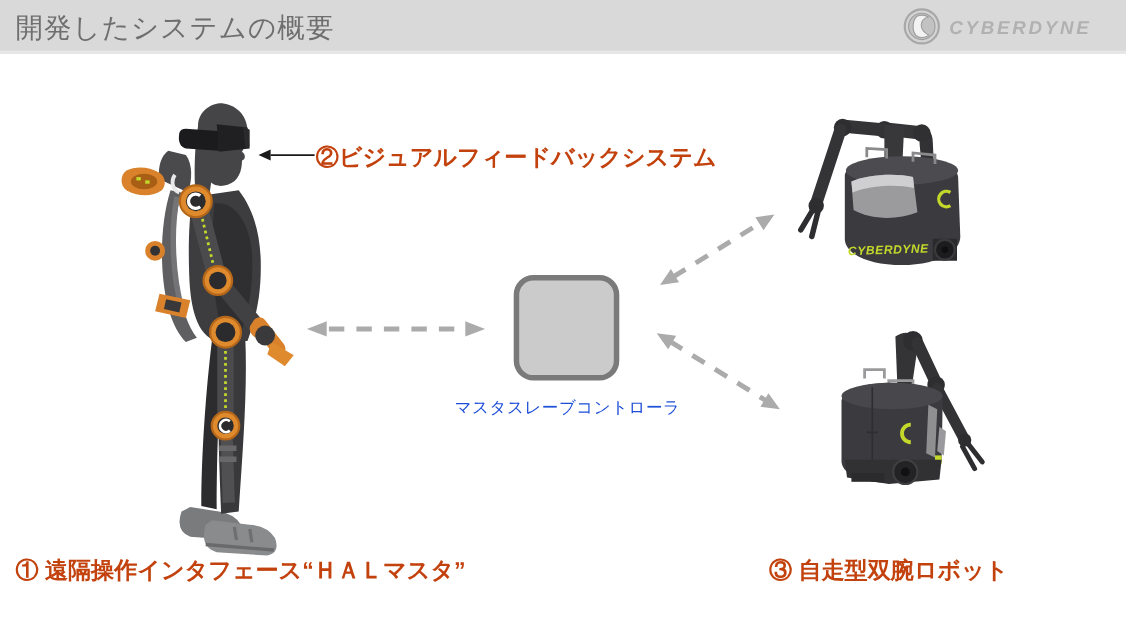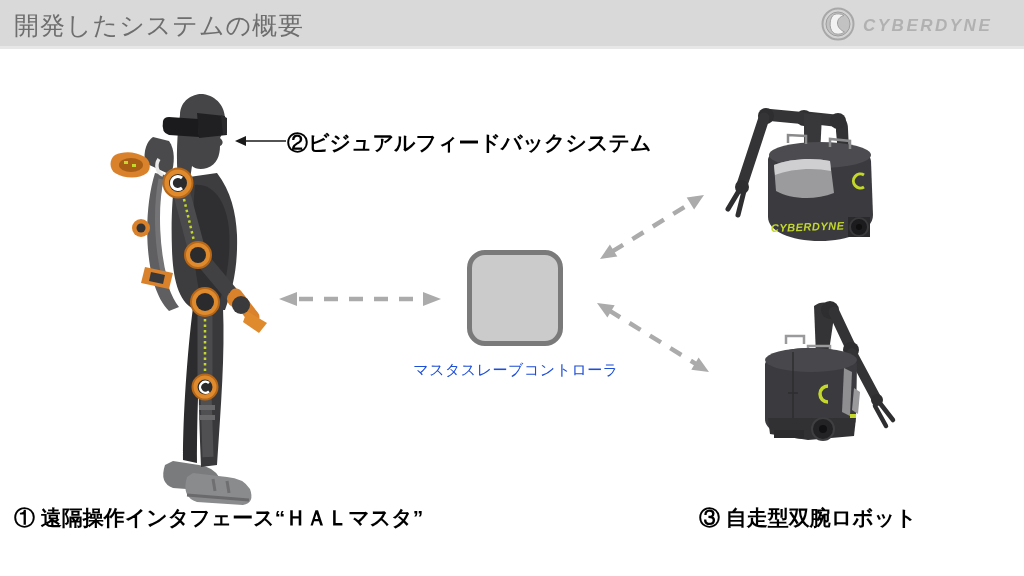--- a/index.html
+++ b/index.html
@@ -16,21 +16,21 @@
     position:absolute;left:14px;top:9px;font-size:25px;letter-spacing:1px;
     color:#6e6e6e;white-space:nowrap;
   }
   .logo{position:absolute;left:820px;top:6px;display:flex;align-items:center;}
   .logo-wordmark{
     margin-left:7px;font-size:17px;font-weight:bold;font-style:italic;
     letter-spacing:2.5px;color:#b1b1b1;white-space:nowrap;margin-top:3px;
   }
   
   .blue-label{
-    position:absolute;font-size:21px;font-weight:bold;color:#000000;white-space:nowrap;
+    position:absolute;font-size:21px;font-weight:bold;color:#c2410c;white-space:nowrap;
   }
   
   .controller-box{
     position:absolute;left:467px;top:250px;width:86px;height:86px;
     background:#cbcbcb;border:5px solid #7a7a7a;border-radius:18px;
   }
   .controller-label{
     position:absolute;left:400px;top:361px;width:232px;text-align:center;
     font-size:15px;color:#1d4ed8;letter-spacing:0.5px;white-space:nowrap;
   }

